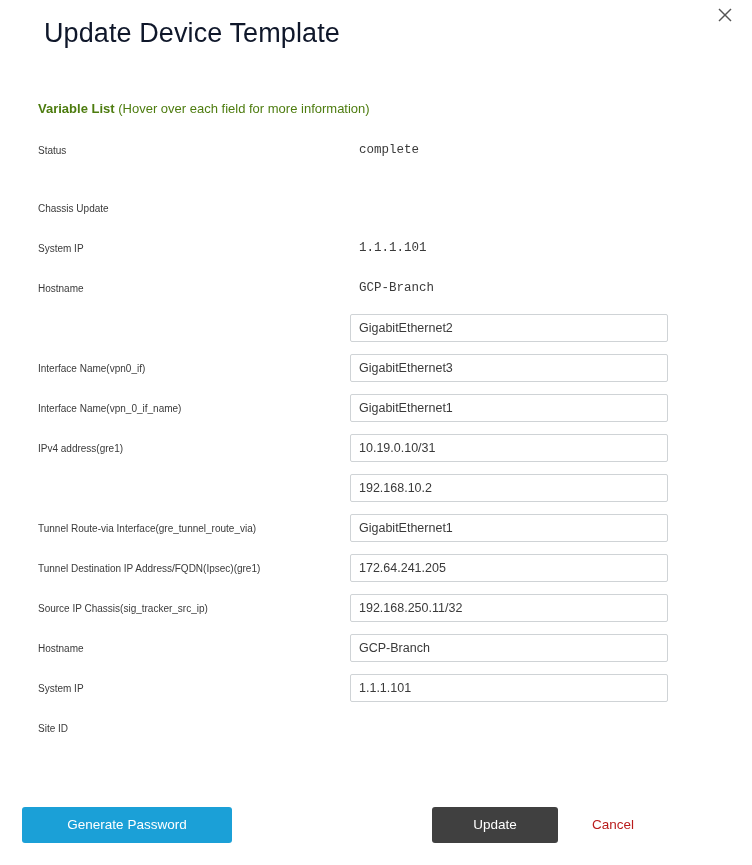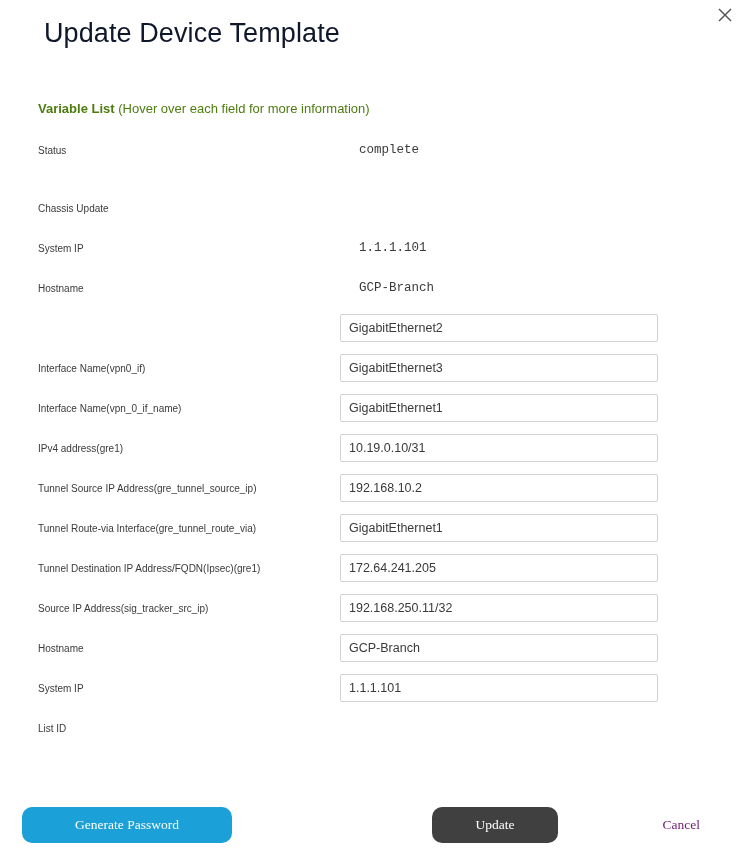--- a/index.html
+++ b/index.html
@@ -83,21 +83,21 @@
   }
   .row .static-value {
     position: absolute;
     left: 359px;
     font-size: 12.5px;
     color: #3a3a3a;
     font-family: Liberation Mono, monospace;
   }
   .row input.field {
     position: absolute;
-    left: 340px;
+    left: 350px;
     width: 318px;
     height: 28px;
     box-sizing: border-box;
     border: 1px solid #cfd3d6;
     border-radius: 2px;
     background: #ffffff;
     font-family: "Liberation Sans", sans-serif;
     font-size: 12.5px;
     color: #3a3a3a;
     padding: 0 8px;
@@ -107,22 +107,22 @@
 
   .footer {
     position: absolute;
     left: 0;
     bottom: 22px;
     width: 752px;
     height: 36px;
   }
   .btn {
     border: none;
-    border-radius: 10px;
-    font-family: Liberation Serif, serif;
+    border-radius: 3px;
+    font-family: Liberation Sans, sans-serif;
     font-size: 13.5px;
     cursor: pointer;
     height: 36px;
     line-height: 36px;
     padding: 0;
   }
   .btn-generate {
     position: absolute;
     left: 22px;
     top: 0;
@@ -137,22 +137,22 @@
     width: 126px;
     background: #404040;
     color: #ffffff;
   }
   .btn-cancel {
     position: absolute;
     left: 592px;
     top: 0;
     width: 108px;
     background: transparent;
-    color: #701a75;
-    text-align: right;
+    color: #b91c1c;
+    text-align: left;
   }
 </style>
 </head>
 <body>
 
 <div class="dialog">
 
   <div class="close-btn">
     <svg width="16" height="16" viewBox="0 0 16 16" aria-hidden="true">
       <line x1="2" y1="2" x2="14" y2="14" stroke="#555555" stroke-width="1.4"></line>
@@ -204,51 +204,50 @@
       <div class="label">Interface Name(vpn_0_if_name)</div>
       <input class="field" type="text" value="GigabitEthernet1" style="">
     </div>
 
     <div class="row">
       <div class="label">IPv4 address(gre1)</div>
       <input class="field" type="text" value="10.19.0.10/31" style="">
     </div>
 
     <div class="row">
-      <div class="label">Tunnel Source IP Address(gre_tunnel_source_ip)</div>
       <input class="field" type="text" value="192.168.10.2" style="">
     </div>
 
     <div class="row">
       <div class="label">Tunnel Route-via Interface(gre_tunnel_route_via)</div>
       <input class="field" type="text" value="GigabitEthernet1" style="">
     </div>
 
     <div class="row">
       <div class="label">Tunnel Destination IP Address/FQDN(Ipsec)(gre1)</div>
       <input class="field" type="text" value="172.64.241.205" style="">
     </div>
 
     <div class="row">
-      <div class="label">Source IP Address(sig_tracker_src_ip)</div>
+      <div class="label">Source IP Chassis(sig_tracker_src_ip)</div>
       <input class="field" type="text" value="192.168.250.11/32" style="">
     </div>
 
     <div class="row">
       <div class="label">Hostname</div>
       <input class="field" type="text" value="GCP-Branch" style="">
     </div>
 
     <div class="row">
       <div class="label">System IP</div>
       <input class="field" type="text" value="1.1.1.101" style="">
     </div>
 
     <div class="row">
-      <div class="label">List ID</div>
+      <div class="label">Site ID</div>
     </div>
 
   </div>
 
   <div class="footer">
     <button class="btn btn-generate">Generate Password</button>
     <button class="btn btn-update">Update</button>
     <button class="btn btn-cancel">Cancel</button>
   </div>
 

